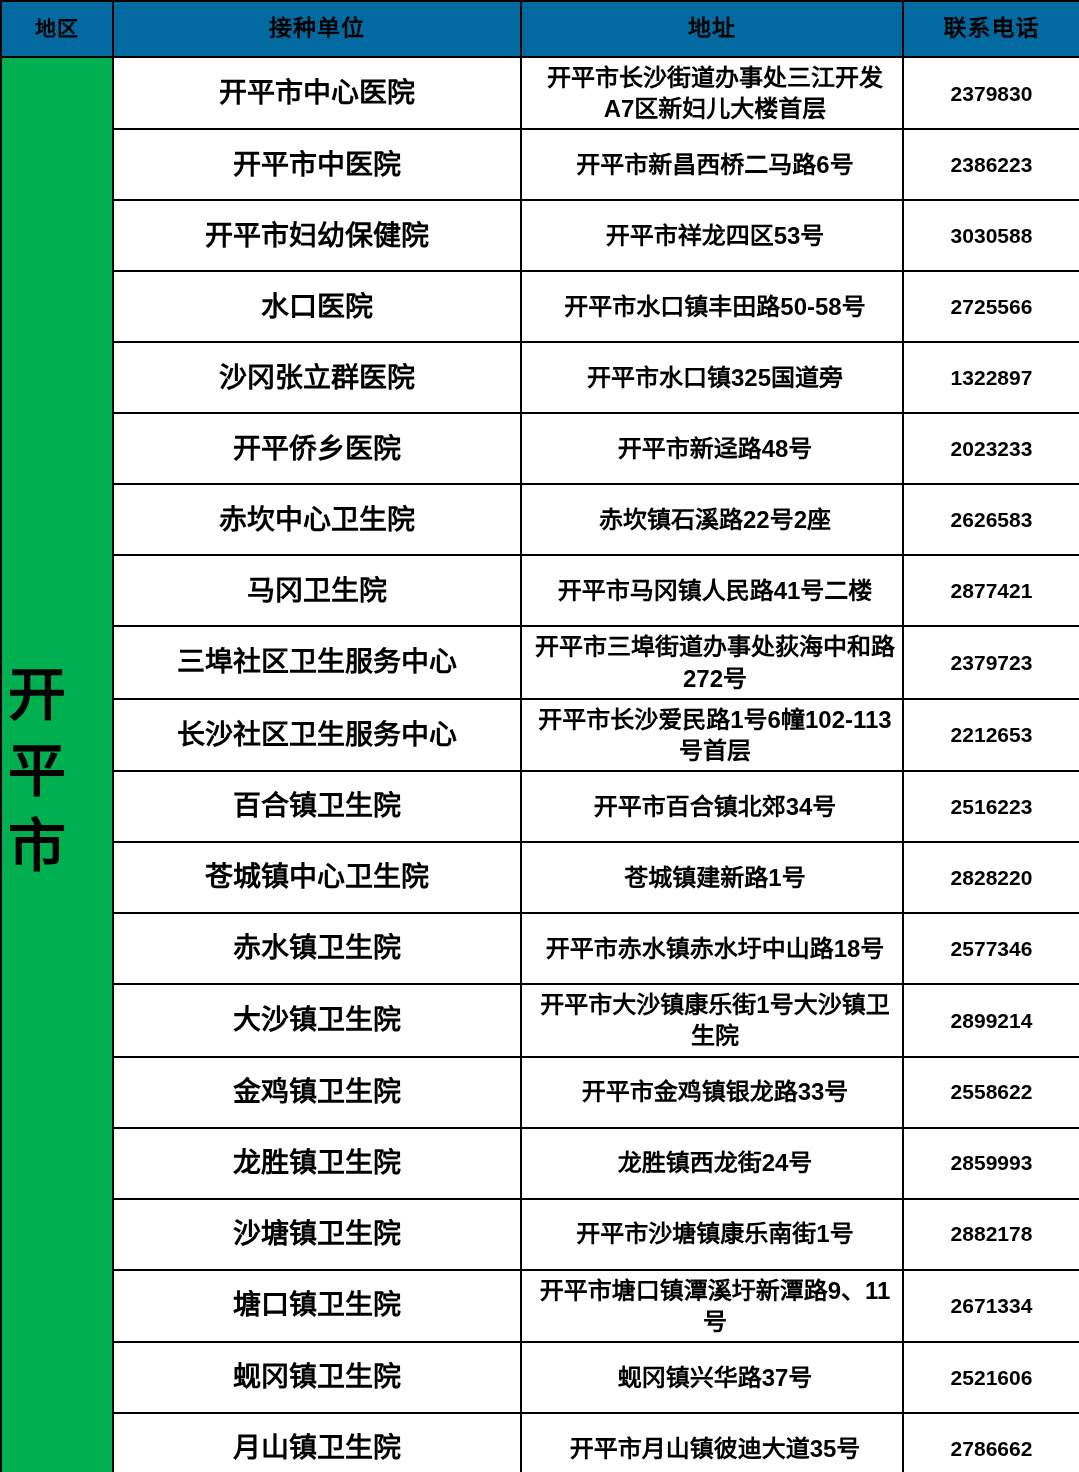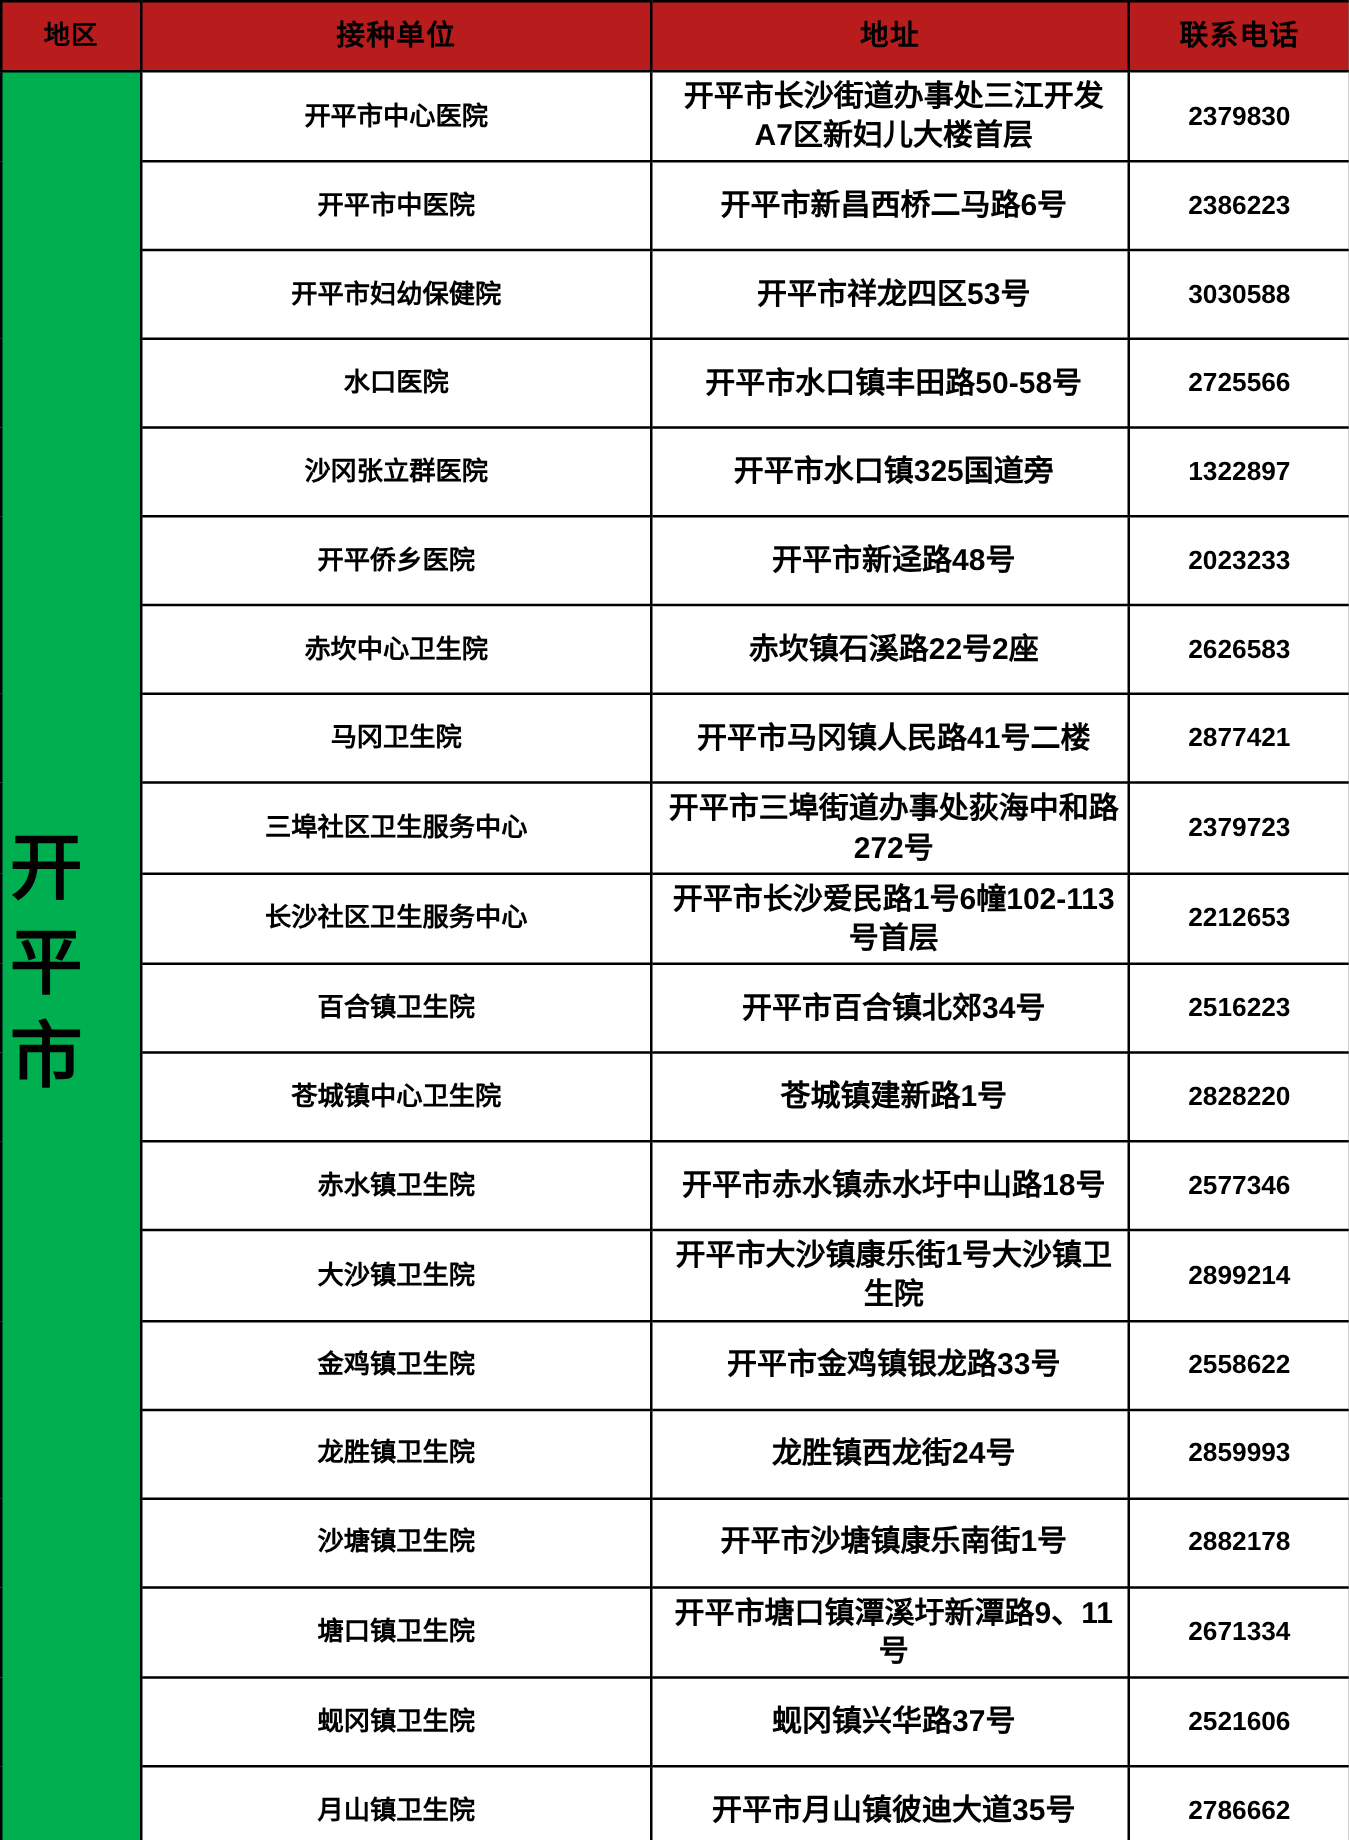--- a/index.html
+++ b/index.html
@@ -31,32 +31,32 @@
     font-weight: bold;
     line-height: 1.3;
   }
   
   col.c-region { width: 112px; }
   col.c-unit   { width: 408px; }
   col.c-addr   { width: 382px; }
   col.c-phone  { width: 177px; }
 
   thead th {
-    background: #b91c1c;
+    background: #0369a1;
     font-size: 23px;
     height: 56px;
     letter-spacing: 1px;
   }
   thead th.h-region { font-size: 21px; }
 
   tbody td {
     font-size: 20px;
     background: #ffffff;
   }
-  tbody td.unit-cell { font-size: 21px; }
+  tbody td.unit-cell { font-size: 28px; }
   tbody td.addr-cell { font-size: 24px; padding-left: 12px; }
   tbody td.phone-cell { font-size: 21px; }
 
   td.region-cell {
     background: #00b050;
     color: #000000;
     font-size: 58px;
     font-weight: bold;
     line-height: 1.05;
     letter-spacing: 2px;

